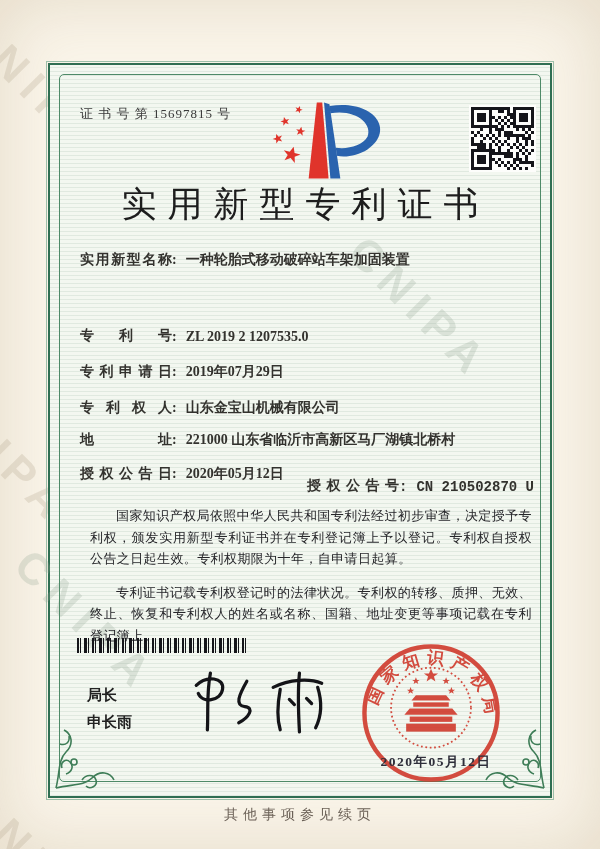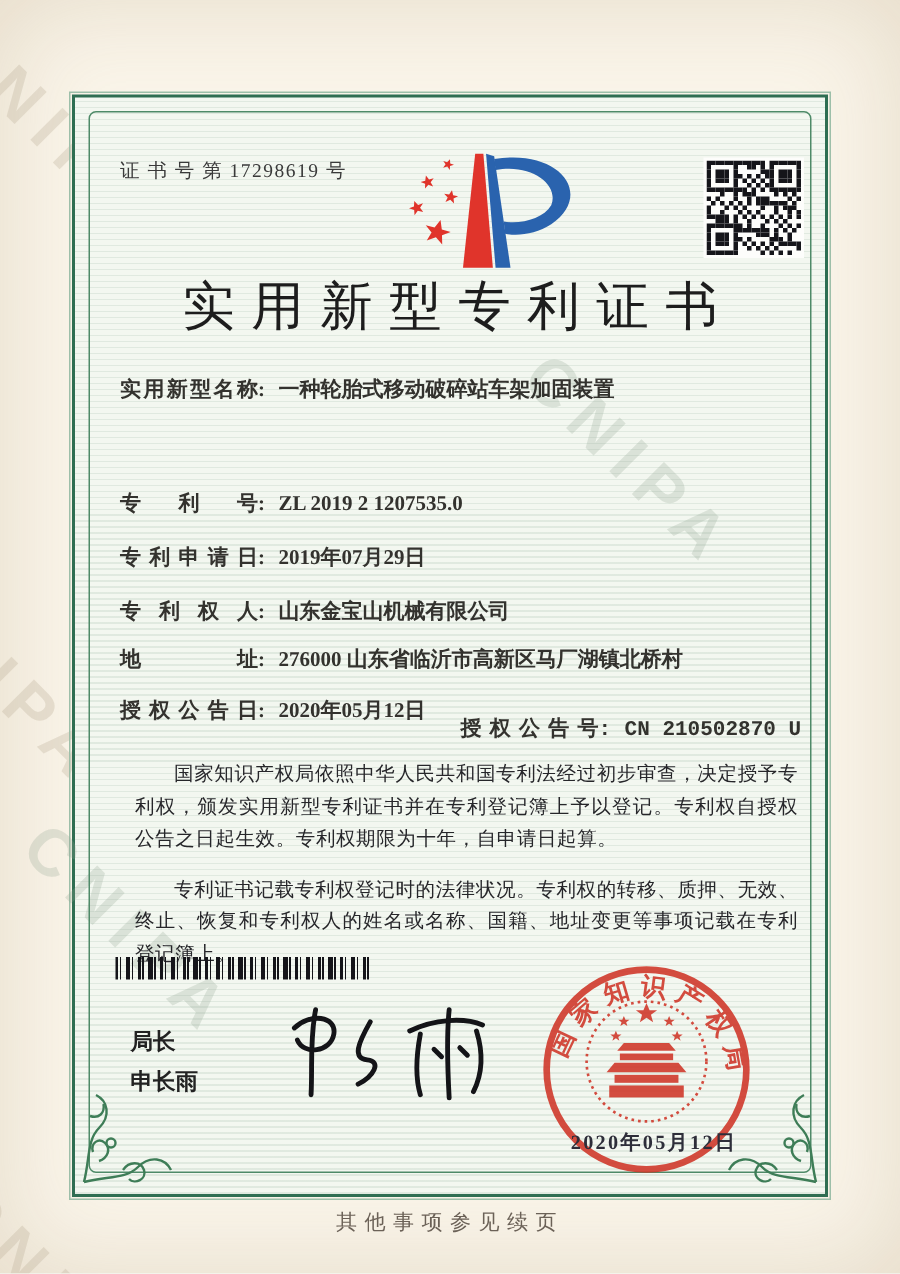--- a/index.html
+++ b/index.html
@@ -101,21 +101,21 @@
       <g fill="none" stroke="#3e7d57" stroke-width="1.6">
         <path d="M4,66 C8,50 6,38 14,30 C22,22 20,12 12,8"></path>
         <path d="M4,66 C20,62 32,64 40,56 C48,48 58,50 62,58"></path>
         <path d="M14,52 c6,-2 8,-8 4,-12 c-4,-4 -10,0 -8,6"></path>
         <circle cx="22" cy="40" r="3"></circle>
         <path d="M30,58 c4,-6 12,-6 14,0 c2,6 -6,10 -10,6"></path>
         <path d="M8,22 c6,2 10,-2 9,-8"></path>
       </g>
     </svg>
 
-    <div class="cert-no">证 书 号 第 17298619 号</div>
+    <div class="cert-no">证 书 号 第 15697815 号</div>
 
     <svg class="logo" viewBox="0 0 170 95">
       <defs>
         <path id="lstar" d="M0,-10 L2.9,-3.1 L10,-3.1 L4.2,1.2 L6.2,8.1 L0,3.8 L-6.2,8.1 L-4.2,1.2 L-10,-3.1 L-2.9,-3.1 Z"></path>
       </defs>
       <g fill="#e0342b">
         <use href="#lstar" transform="translate(46,14) scale(0.42) rotate(20)"></use>
         <use href="#lstar" transform="translate(31,27) scale(0.5) rotate(-15)"></use>
         <use href="#lstar" transform="translate(48,38) scale(0.52) rotate(10)"></use>
         <use href="#lstar" transform="translate(23,46) scale(0.55) rotate(-20)"></use>
@@ -378,21 +378,21 @@
     <div class="row" style="top:262px">
       <span class="flabel">专利号</span><span class="colon">:</span><span class="fvalue">ZL 2019 2 1207535.0</span>
     </div>
     <div class="row" style="top:298px">
       <span class="flabel">专利申请日</span><span class="colon">:</span><span class="fvalue">2019年07月29日</span>
     </div>
     <div class="row" style="top:334px">
       <span class="flabel">专利权人</span><span class="colon">:</span><span class="fvalue">山东金宝山机械有限公司</span>
     </div>
     <div class="row" style="top:366px">
-      <span class="flabel">地址</span><span class="colon">:</span><span class="fvalue">276000 山东省临沂市高新区马厂湖镇北桥村</span>
+      <span class="flabel">地址</span><span class="colon">:</span><span class="fvalue">221000 山东省临沂市高新区马厂湖镇北桥村</span>
     </div>
     <div class="row" style="top:400px">
       <span class="flabel">授权公告日</span><span class="colon">:</span><span class="fvalue">2020年05月12日</span>
       <span class="pair2">
         <span class="flabel">授权公告号</span><span class="colon">:</span><span class="fvalue">CN 210502870 U</span>
       </span>
     </div>
 
     <div class="paras">
       <p>国家知识产权局依照中华人民共和国专利法经过初步审查，决定授予专利权，颁发实用新型专利证书并在专利登记簿上予以登记。专利权自授权公告之日起生效。专利权期限为十年，自申请日起算。</p>

